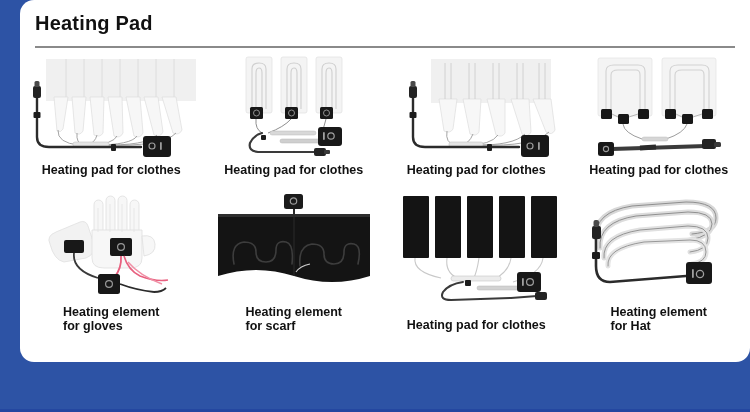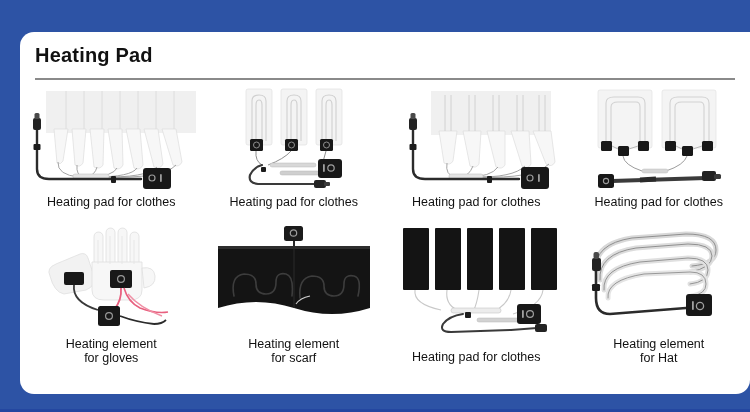--- a/index.html
+++ b/index.html
@@ -23,21 +23,20 @@
     background: #2447a0;
   }
 
   .card {
     position: absolute;
     left: 20px; top: 0px;
     width: 730px; height: 362px;
     background: #ffffff;
     border-radius: 14px 0 14px 14px;
     overflow: hidden;
-    margin-top: 32px;
   }
 
   .title {
     position: absolute;
     left: 15px; top: 12px;
     font-size: 20px;
     font-weight: bold;
     color: #111111;
     letter-spacing: 0.2px;
   }
@@ -72,23 +71,22 @@
     width: 100%;
     display: flex;
     align-items: center;
     justify-content: center;
   }
   .row1 .art { height: 110px; }
   .row2 .art { height: 112px; }
 
   .caption {
     font-size: 12.5px;
-    font-weight: normal;
+    font-weight: bold;
     color: #111111;
-    text-align: center;
     line-height: 1.15;
     white-space: pre-line;
   }
   .cap-tight { margin-top: 1px; }
   .cap-low { margin-top: 14px; }
 
   svg { display: block; overflow: visible; }
 </style>
 </head>
 <body>

